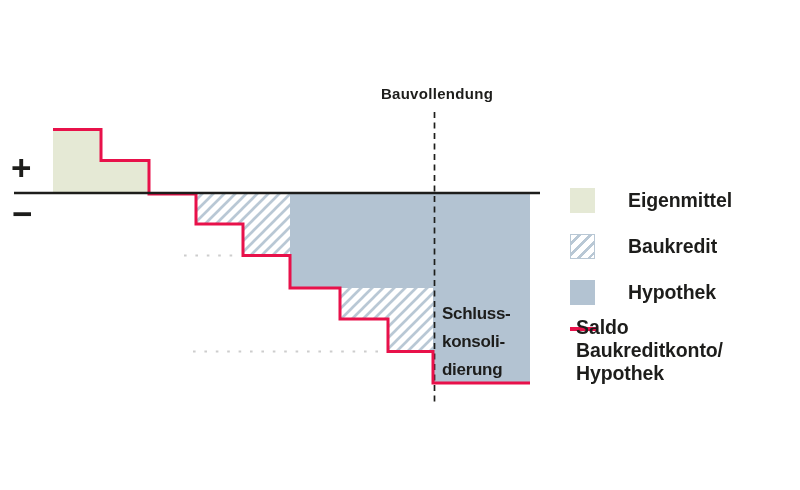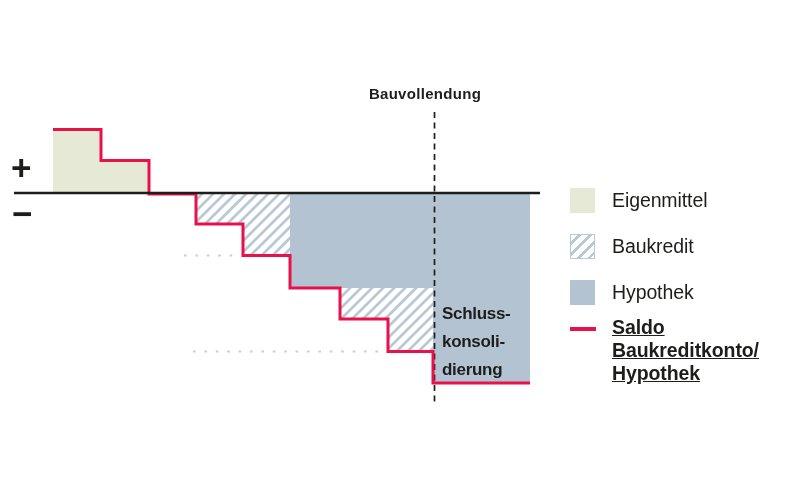--- a/index.html
+++ b/index.html
@@ -25,21 +25,21 @@
   .fill-baukredit{fill:url(#hatchPattern);}
   .saldo-line{fill:none;stroke:var(--c-red);stroke-width:3;stroke-linejoin:miter;}
   .zero-axis{stroke:var(--c-ink);stroke-width:2.6;}
   .completion-line{stroke:var(--c-ink);stroke-width:1.7;stroke-dasharray:6 4.5;}
   .dotted-guide{stroke:var(--c-dots);stroke-width:2.2;stroke-dasharray:2.6 8.8;}
   
   .sign{position:absolute;font-weight:700;font-size:35px;line-height:36px;height:36px;}
   .sign-plus{left:11px;top:150px;}
   .sign-minus{left:12px;top:196px;}
   .lbl-bauvollendung{
-    position:absolute;left:425px;top:85px;transform:translateX(-50%);
+    position:absolute;left:437px;top:85px;transform:translateX(-50%);
     font-weight:700;font-size:15px;letter-spacing:.3px;white-space:nowrap;
   }
   .lbl-teilkon{
     position:absolute;left:410px;top:228px;transform:translateX(-50%);
     font-weight:700;font-size:17px;letter-spacing:-.4px;white-space:nowrap;
     background:var(--c-hypothek);padding:1px 4px;
   }
   .lbl-schlusskon{
     position:absolute;left:442px;top:300px;
     font-weight:700;font-size:17px;letter-spacing:-.3px;line-height:28px;
@@ -48,27 +48,26 @@
   
   .lg-row{position:absolute;left:570px;display:flex;align-items:center;gap:17px;height:25px;}
   .lg-row-1{top:188px;} .lg-row-2{top:234px;text-align:right;} .lg-row-3{top:280px;}
   .lg-swatch{width:25px;height:25px;flex:0 0 auto;box-sizing:border-box;}
   .lg-swatch-eigenmittel{background:var(--c-eigenmittel);}
   .lg-swatch-baukredit{
     background:repeating-linear-gradient(135deg,#fff 0 4.8px,var(--c-stripe) 4.8px 7.6px);
     border:1.5px solid var(--c-stripe);
   }
   .lg-swatch-hypothek{background:var(--c-hypothek);}
-  .lg-label{font-weight:400;font-size:19.5px;letter-spacing:-.1px;white-space:nowrap;}
+  .lg-label{font-weight:700;font-size:19.5px;letter-spacing:-.1px;white-space:nowrap;margin-left:16px;}
   .lg-saldo-dash{position:absolute;left:570px;top:327px;width:26px;height:3.5px;background:var(--c-red);}
   .lg-saldo-label{
-    position:absolute;left:612px;top:316px;
+    position:absolute;left:576px;top:316px;
     font-weight:700;font-size:19.5px;letter-spacing:-.1px;line-height:23px;
     white-space:pre-line;
-    text-decoration:underline;
   }
 </style>
 </head>
 <body>
 
 <div class="stage">
 
   <svg id="chart-svg" width="800" height="490" viewBox="0 0 800 490">
     <defs>
       <pattern id="hatchPattern" width="11" height="11" patternUnits="userSpaceOnUse">

